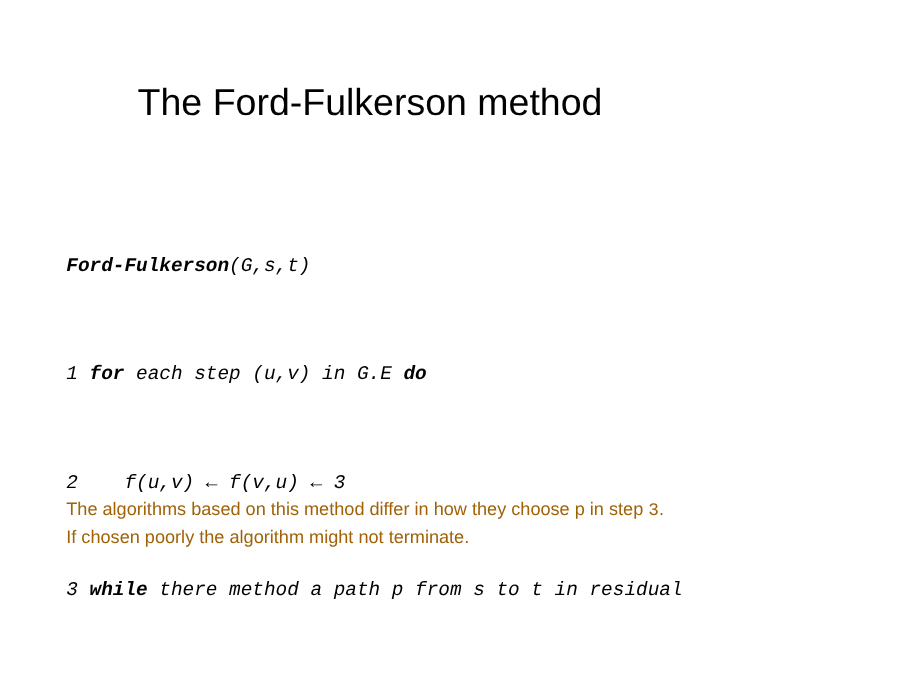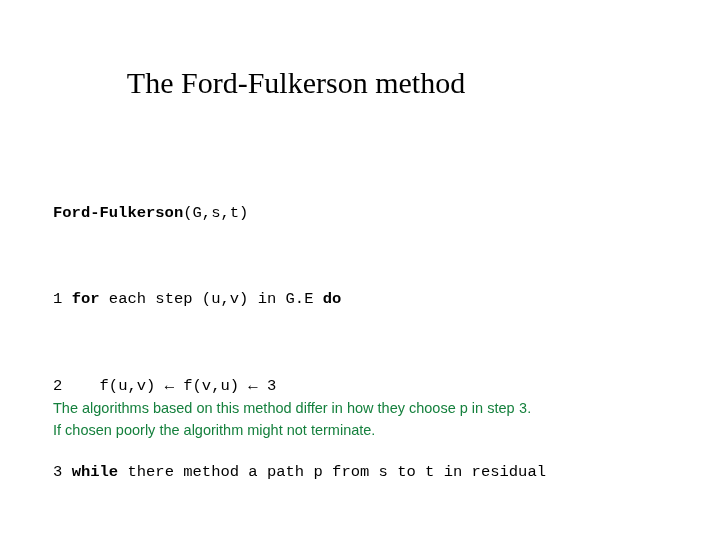--- a/index.html
+++ b/index.html
@@ -23,21 +23,21 @@
     height: 540px;
     background: #ffffff;
   }
 
   #slide-title {
     position: absolute;
     left: 0;
     top: 46px;
     width: 592px;
     text-align: center;
-    font-family: Liberation Serif, serif;
+    font-family: Liberation Sans, sans-serif;
     font-size: 30px;
     font-weight: normal;
     letter-spacing: 0px;
     color: #000000;
     white-space: nowrap;
   }
 
   #code-block {
     position: absolute;
     left: 53px;
@@ -45,33 +45,34 @@
     width: 665px;
     font-family: "Liberation Mono", "DejaVu Sans Mono", monospace;
     font-size: 15.5px;
     line-height: 21.6px;
     color: #000000;
     white-space: pre;
   }
 
   .code-line {
     white-space: pre;
+    font-style: italic;
   }
 
   .b { font-weight: bold; }
 
   #note-block {
     position: absolute;
     left: 53px;
     top: 398px;
     width: 640px;
     font-family: "Liberation Sans", sans-serif;
     font-size: 14.5px;
     line-height: 21px;
-    color: #15803d;
+    color: #a16207;
   }
 
   .note-line { white-space: pre; }
 
   .mono-num {
     font-family: "Liberation Mono", "DejaVu Sans Mono", monospace;
     font-size: 0.98em;
   }
 </style>
 </head>

